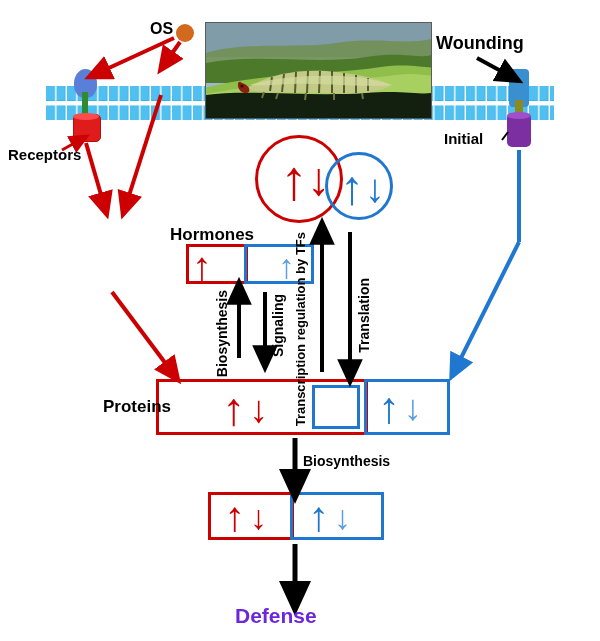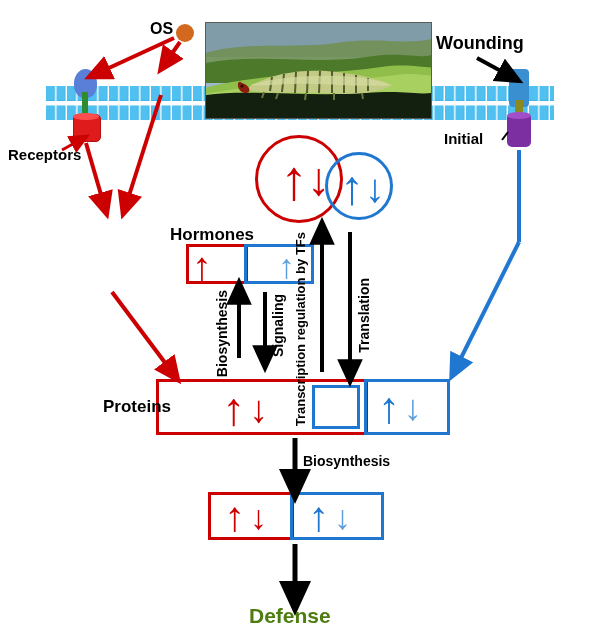--- a/index.html
+++ b/index.html
@@ -176,21 +176,21 @@
 
   <div class="lbl" style="left:444px;top:130px;font-size:15px;">Initial</div>
 
 
 
   <div class="lbl" style="left:170px;top:225px;font-size:17px;">Hormones</div>
 
   <div class="lbl" style="left:82px;top:397px;font-size:17px;margin-left:21px;">Proteins</div>
 
 
-  <div class="lbl" style="left:249px;top:604px;font-size:21px;color:#4d7c0f;">Defense</div>
+  <div class="lbl" style="left:235px;top:604px;font-size:21px;color:#6d28d9;">Defense</div>
 
   <div class="lbl" style="left:303px;top:453px;font-size:14px;">Biosynthesis</div>
 
   <div class="vtext" style="left:214px;top:290px;font-size:14px;">Biosynthesis</div>
   <div class="vtext" style="left:270px;top:294px;font-size:14px;">Signaling</div>
   <div class="vtext" style="left:294px;top:232px;font-size:13px;line-height:1.15;white-space:nowrap;">Transcription
 regulation by TFs</div>
   <div class="vtext" style="left:356px;top:278px;font-size:14px;">Translation</div>
 
 </div>

